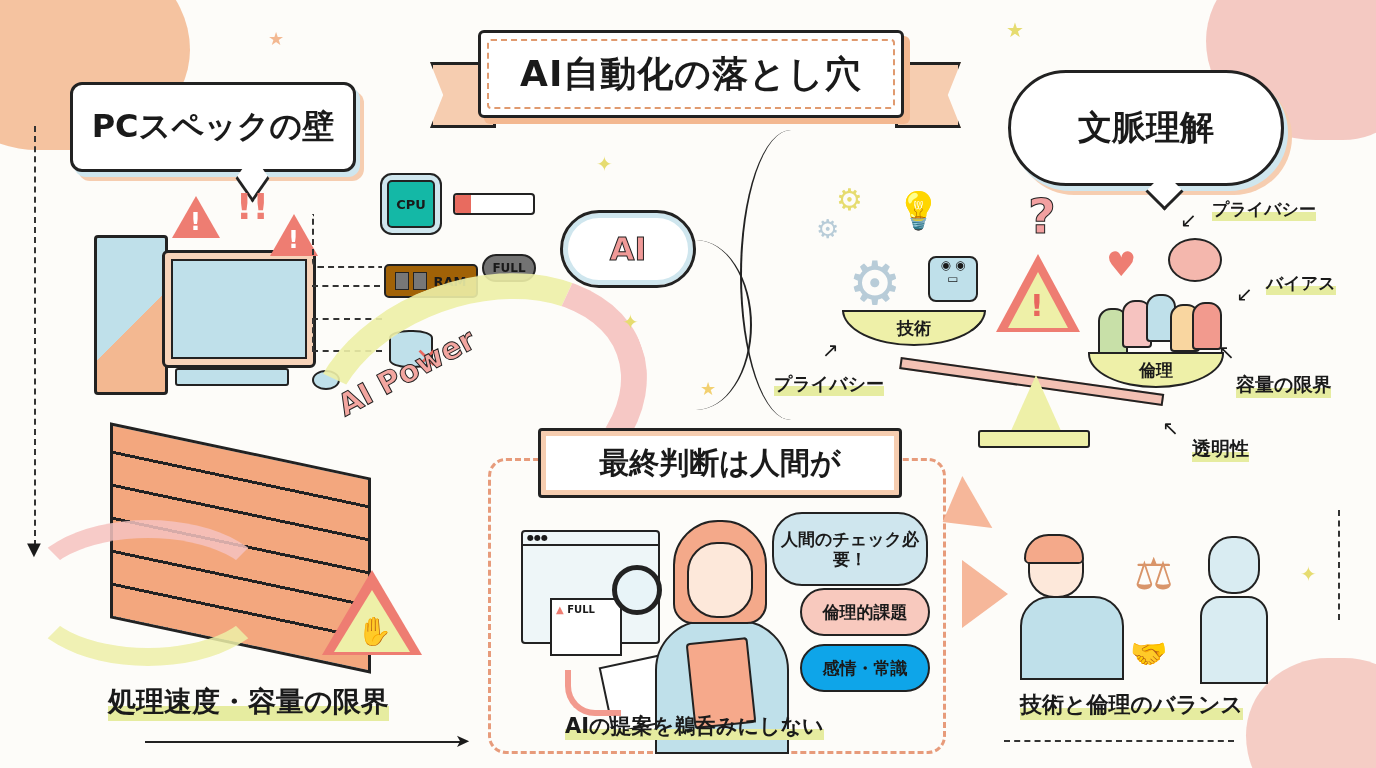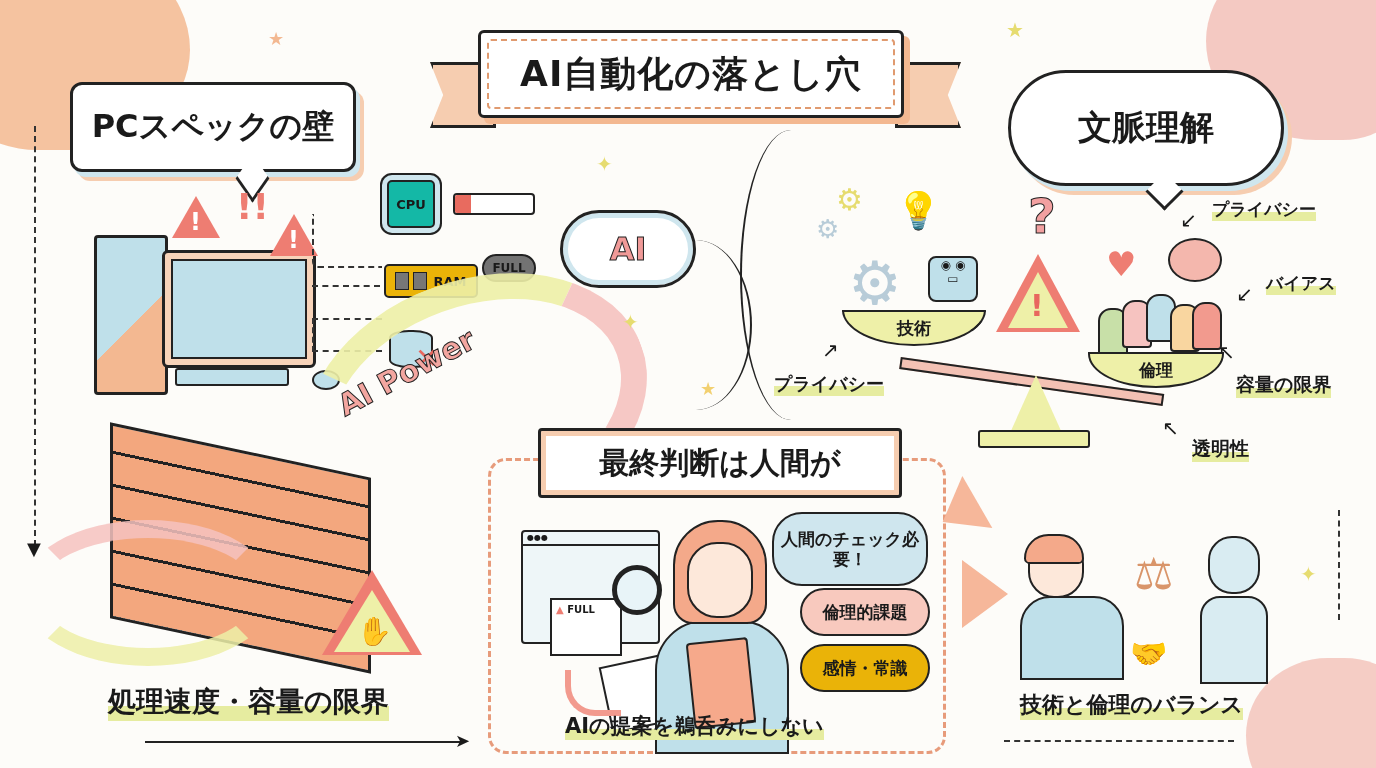--- a/index.html
+++ b/index.html
@@ -21,21 +21,21 @@
   .pc-bubble { left:70px; top:82px; width:280px; height:84px; font-size:32px; }
   .pc-bubble::after { content:""; position:absolute; left:165px; bottom:-24px; width:26px; height:26px; background:#fff;
                       border-right:3px solid #222; border-bottom:3px solid #222; transform:rotate(45deg) skew(10deg,10deg); }
   .cloud { left:1008px; top:70px; width:270px; height:110px; font-size:34px; border-radius:60px; }
   .cloud::after { content:""; position:absolute; left:140px; bottom:-22px; width:24px; height:24px; background:#fff;
                   border-right:3px solid #222; border-bottom:3px solid #222; transform:rotate(45deg); }
   .hw-label { font-size:13px; font-weight:bold; border:2.5px solid #222; border-radius:5px; display:flex; align-items:center; justify-content:center; }
   .cpu { left:387px; top:180px; width:44px; height:44px; background:#14b8a6; box-shadow:0 0 0 5px #cfe6ee, 0 0 0 7px #222; }
   .cpu-bar { left:453px; top:193px; width:78px; height:18px; border:2.5px solid #222; border-radius:4px; background:#fff; overflow:hidden; }
   .cpu-bar span { display:block; height:100%; background:#e86b5f; }
-  .ram { left:384px; top:264px; width:90px; height:30px; background:#eab308; }
+  .ram { left:384px; top:264px; width:90px; height:30px; background:#a16207; }
   .full { left:482px; top:254px; width:50px; height:24px; background:#737373; border:2.5px solid #222; border-radius:14px; font-size:12px; font-weight:bold; display:flex; align-items:center; justify-content:center; }
   .disk { left:389px; top:330px; width:40px; height:34px; background:#bfe0ea; border:2.5px solid #222; border-radius:20px/8px; }
   .x-mark { left:415px; top:342px; font-size:28px; color:#e8675e; font-weight:bold; }
   .ai-cloud { left:560px; top:210px; width:130px; height:72px; background:#fff; border:3px solid #222; border-radius:40px;
               box-shadow:0 0 0 5px #cfe6ee inset; display:flex; align-items:center; justify-content:center; font-size:32px; font-weight:bold; color:#f09a98; -webkit-text-stroke:1px #222; }
   .power { left:340px; top:390px; font-size:30px; font-weight:bold; color:#f3a6a0; -webkit-text-stroke:1px #222; transform:rotate(-28deg); transform-origin:left; }
   .monitor { left:162px; top:250px; width:148px; height:112px; border:3px solid #222; background:#f7d3b9; border-radius:6px; }
   .monitor .screen { position:absolute; left:6px; top:6px; right:6px; bottom:6px; background:#bfe0ea; border:2px solid #222; }
   .tower { left:94px; top:235px; width:68px; height:154px; background:linear-gradient(135deg,#bfe0ea 55%,#f3b891 55%); border:3px solid #222; border-radius:4px; }
   .warn { width:0; height:0; border-left:24px solid transparent; border-right:24px solid transparent; border-bottom:42px solid #ee7d72; }
@@ -47,21 +47,21 @@
   .warn-y-in { left:334px; top:590px; width:0; height:0; border-left:38px solid transparent; border-right:38px solid transparent; border-bottom:62px solid #eef0a8; }
   .hand { left:357px; top:615px; font-size:28px; }
   .hl { background: linear-gradient(transparent 60%, #e6eca0 60%); font-weight:bold; }
   .limit-label { left:108px; top:683px; font-size:28px; }
   .check-frame { left:488px; top:458px; width:452px; height:290px; border:3px dashed #e79b7b; border-radius:18px; }
   .check-title { left:538px; top:428px; width:358px; height:64px; background:#fff; border:3px solid #222; border-radius:4px;
                  box-shadow:0 0 0 5px #f6cdb0 inset; display:flex; align-items:center; justify-content:center; font-size:30px; font-weight:bold; }
   .speech { border:2.5px solid #222; border-radius:30px; display:flex; align-items:center; justify-content:center; font-weight:bold; font-size:17px; text-align:center; line-height:1.2; }
   .sp1 { left:772px; top:512px; width:152px; height:70px; background:#cfe6ee; }
   .sp2 { left:800px; top:588px; width:126px; height:44px; background:#f8c9be; }
-  .sp3 { left:800px; top:644px; width:126px; height:44px; background:#eab308; }
+  .sp3 { left:800px; top:644px; width:126px; height:44px; background:#0ea5e9; }
   .adv-label { left:565px; top:712px; font-size:21px; }
   .browser { left:521px; top:530px; width:135px; height:110px; border:2.5px solid #222; background:#eef6f8; border-radius:4px; }
   .browser .bar { height:12px; border-bottom:2px solid #222; font-size:8px; padding-left:4px; line-height:12px; }
   .error { left:550px; top:598px; width:72px; height:58px; background:#fff; border:2.5px solid #222; font-size:10px; font-weight:bold; padding:4px; box-sizing:border-box; }
   .woman { left:665px; top:520px; width:110px; height:230px; }
   .woman .hair { position:absolute; left:8px; top:0; width:90px; height:100px; background:#f4a98a; border:2.5px solid #222; border-radius:45px 45px 20px 20px; }
   .woman .face { position:absolute; left:22px; top:22px; width:62px; height:72px; background:#fde8da; border:2.5px solid #222; border-radius:30px; }
   .woman .body { position:absolute; left:-10px; top:100px; width:130px; height:130px; background:#bfe0ea; border:2.5px solid #222; border-radius:50px 50px 0 0; }
   .clipboard { left:690px; top:640px; width:58px; height:82px; background:#f6a98b; border:2.5px solid #222; border-radius:4px; transform:rotate(-6deg); }
   .magnifier { left:612px; top:565px; width:40px; height:40px; border:5px solid #222; border-radius:50%; background:#e8f4f8; }

